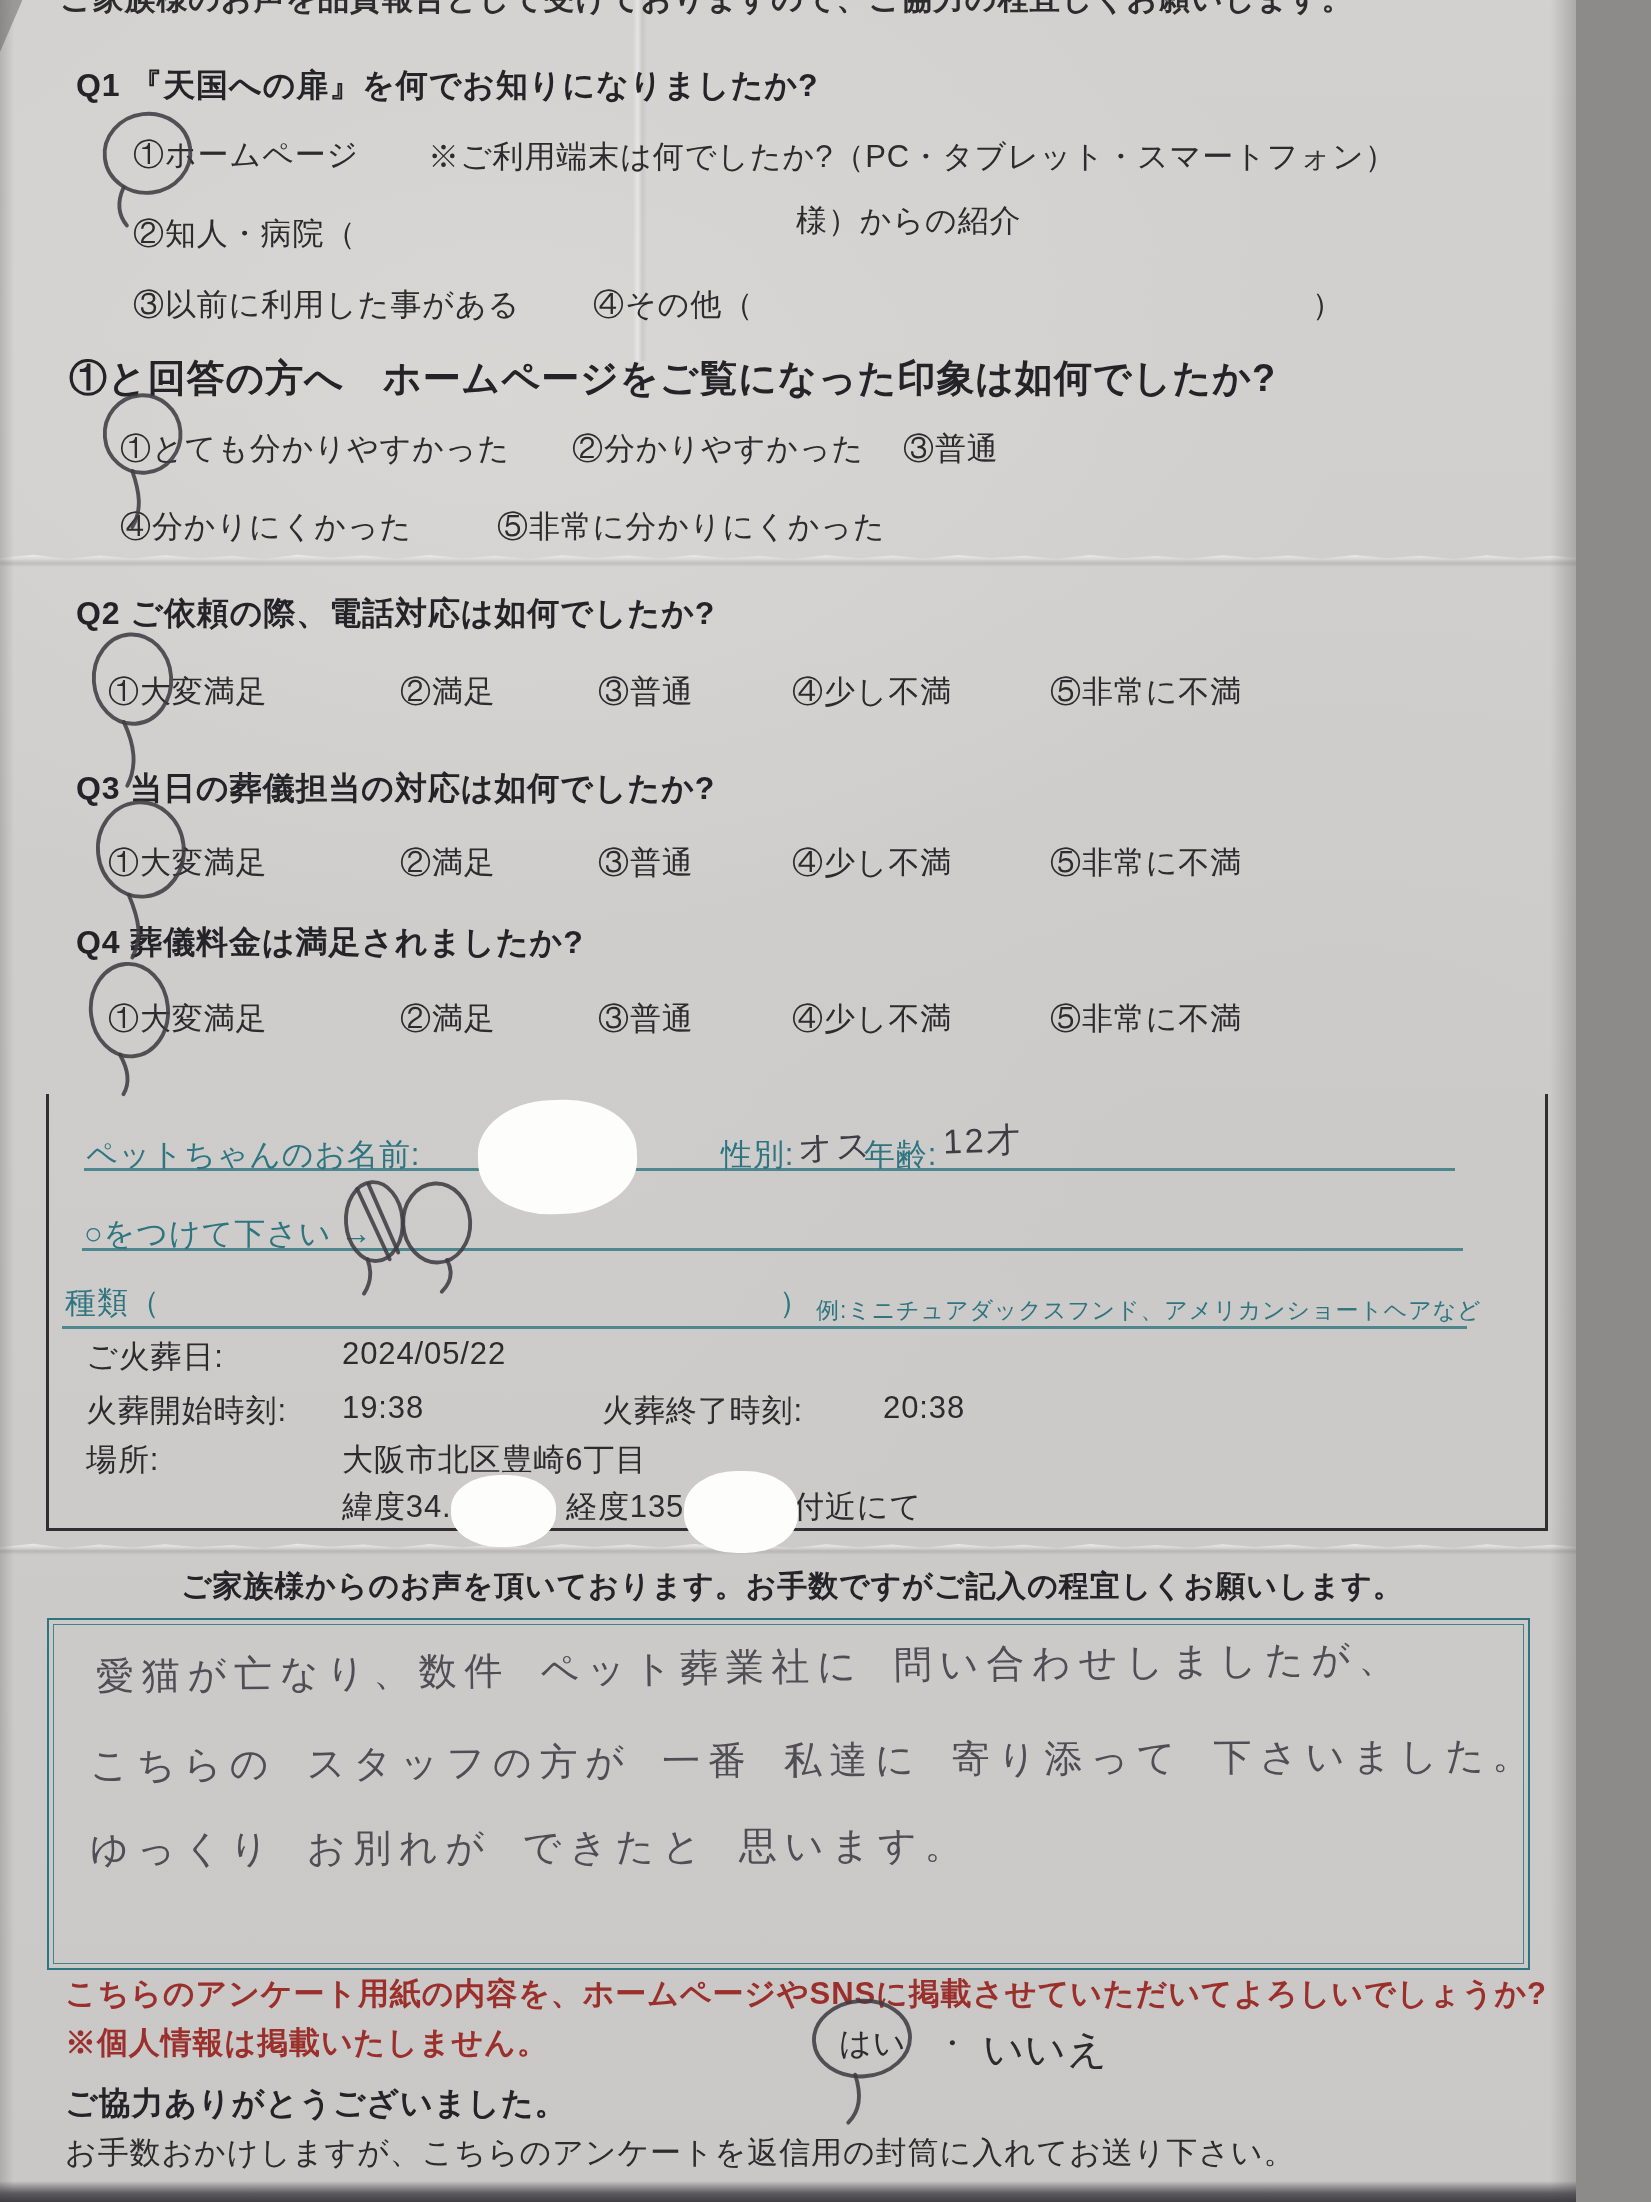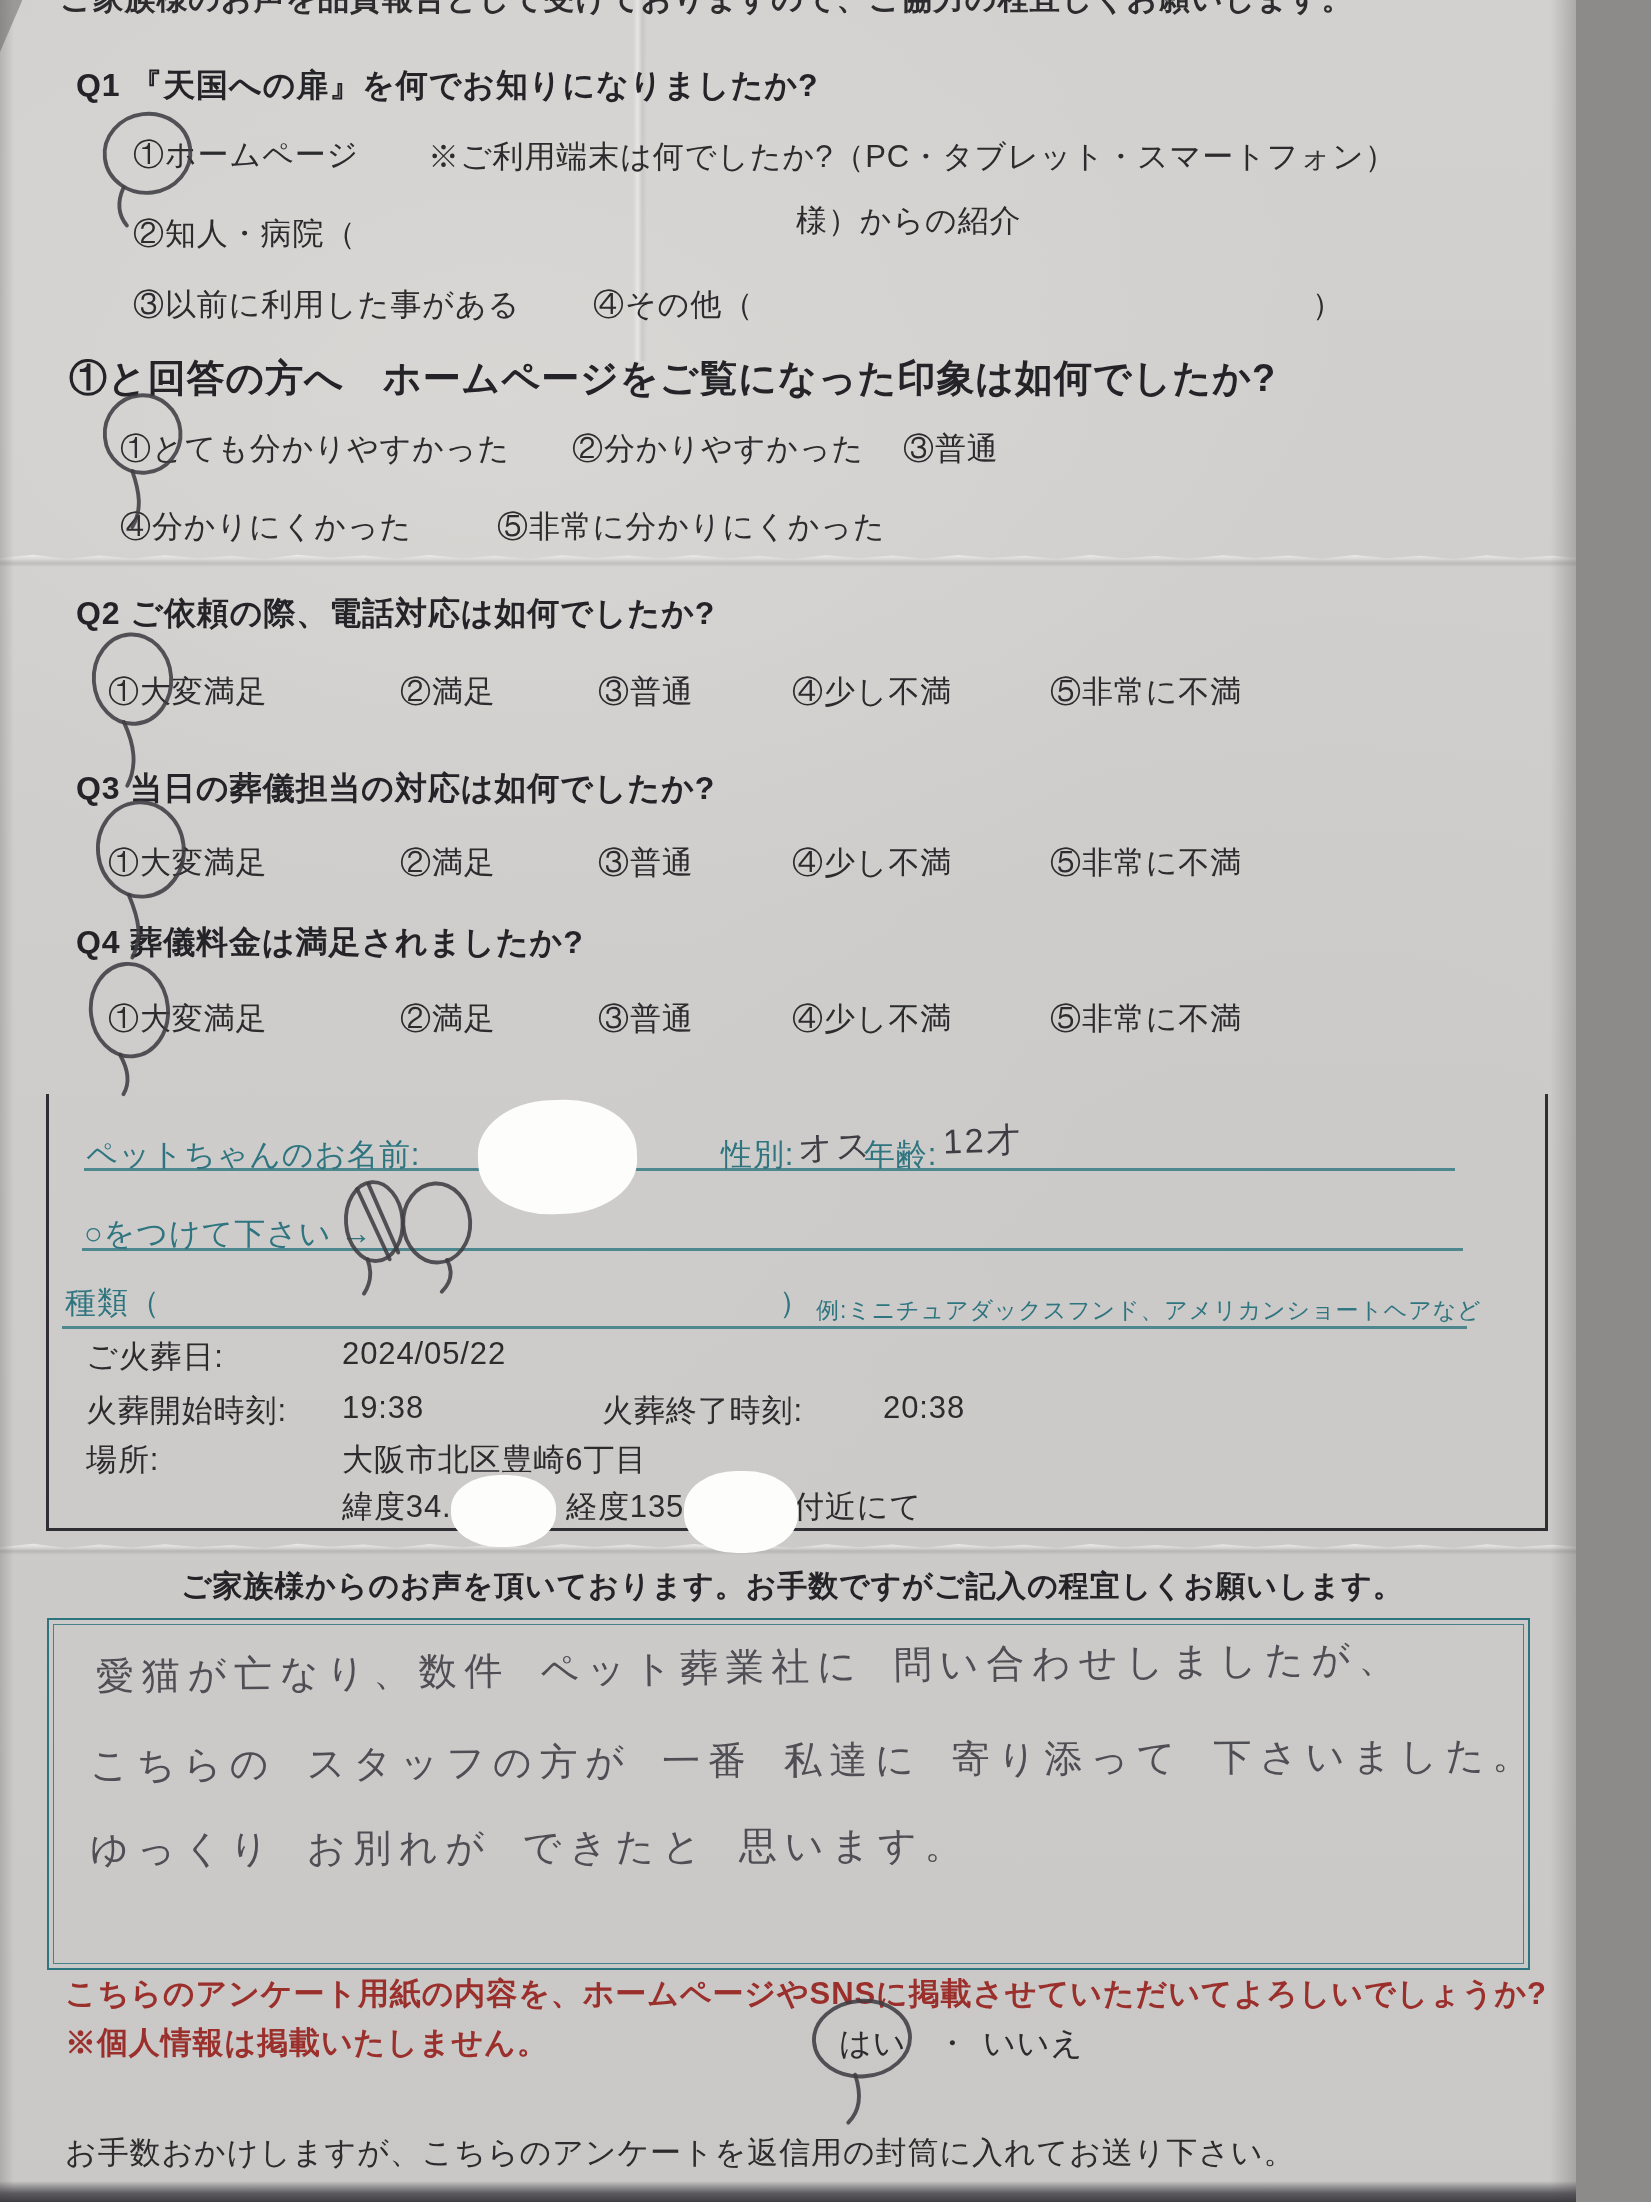--- a/index.html
+++ b/index.html
@@ -122,22 +122,23 @@
   <div class="h" style="left:181px;top:1566px;font-size:30px;">ご家族様からのお声を頂いております。お手数ですがご記入の程宜しくお願いします。</div>
   <div class="commentbox"></div>
   <div class="hand" style="left:96px;top:1642px;transform:rotate(-0.8deg);">愛猫が亡なり、数件 ペット葬業社に 問い合わせしましたが、</div>
   <div class="hand" style="left:90px;top:1735px;transform:rotate(-0.4deg);">こちらの スタッフの方が 一番 私達に 寄り添って 下さいました。</div>
   <div class="hand" style="left:90px;top:1822px;transform:rotate(-0.3deg);">ゆっくり お別れが できたと 思います。</div>
 
   <div class="t red" style="left:65px;top:1973px;">こちらのアンケート用紙の内容を、ホームページやSNSに掲載させていただいてよろしいでしょうか?</div>
   <div class="t red" style="left:65px;top:2022px;">※個人情報は掲載いたしません。</div>
   <div class="t" style="left:839px;top:2022px;font-size:32px;">はい</div>
   <div class="t" style="left:936px;top:2022px;font-size:32px;">・</div>
-  <div class="t" style="left:983px;top:2022px;font-size:32px;">いいえ</div>
+  <div class="t" style="left:983px;top:2022px;font-size:40px;">いいえ</div>
 
+  <div class="h" style="left:65px;top:2082px;">ご協力ありがとうございました。</div>
   <div class="t" style="left:65px;top:2132px;">お手数おかけしますが、こちらのアンケートを返信用の封筒に入れてお送り下さい。</div>
 
   <div class="blob" style="left:478px;top:1100px;width:159px;height:114px;transform:rotate(-2deg);"></div>
   <div class="blob" style="left:451px;top:1475px;width:105px;height:72px;"></div>
   <div class="blob" style="left:684px;top:1471px;width:114px;height:82px;"></div>
 
   <svg class="svgink" style="left:96px;top:105px;" width="103" height="125" viewBox="0 0 120 145">
     <ellipse cx="60" cy="56" rx="50" ry="46" transform="rotate(-7 60 56)"></ellipse>
     <path d="M32,96 C24,114 26,128 36,140"></path>
   </svg>

